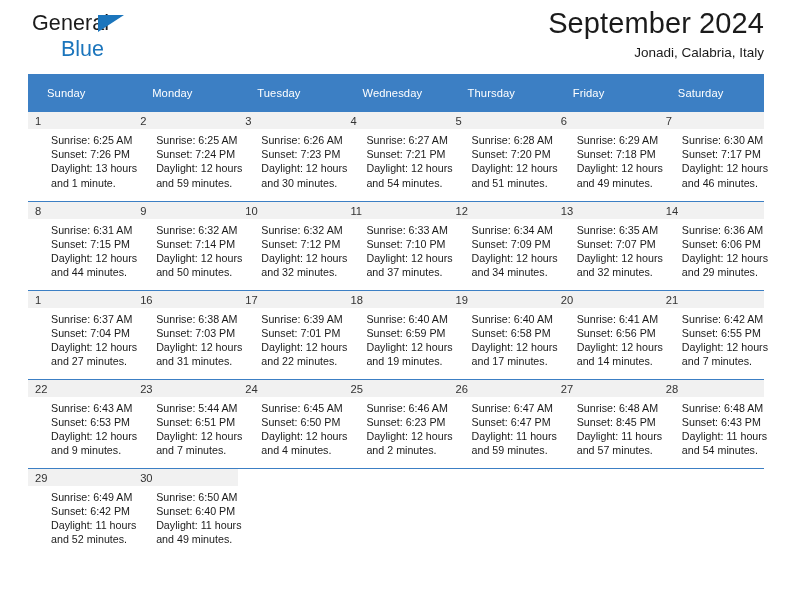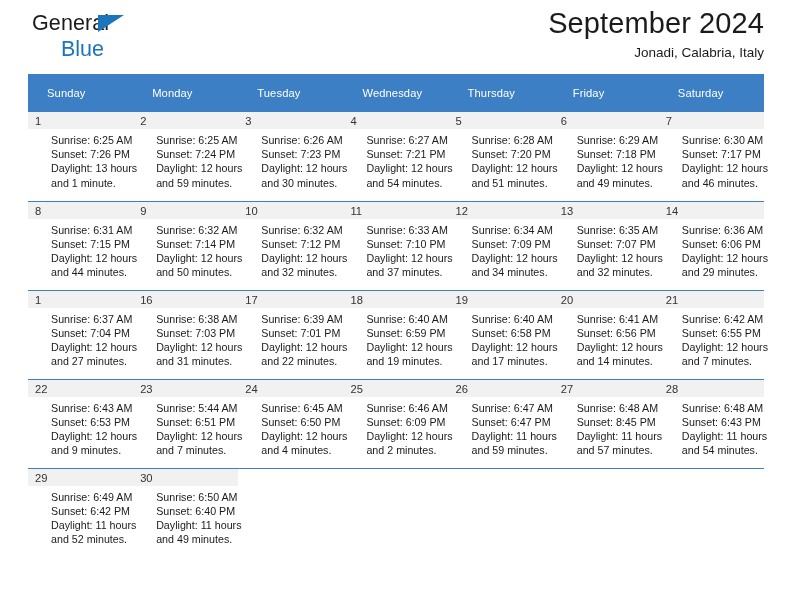--- a/index.html
+++ b/index.html
@@ -392,21 +392,21 @@
               <div>Sunrise: 6:45 AM</div>
               <div>Sunset: 6:50 PM</div>
               <div>Daylight: 12 hours</div>
               <div>and 4 minutes.</div>
             </div>
           </td>
           <td>
             <div class="daynum-band">25</div>
             <div class="lines">
               <div>Sunrise: 6:46 AM</div>
-              <div>Sunset: 6:09 PM</div>
+              <div>Sunset: 6:23 PM</div>
               <div>Daylight: 12 hours</div>
               <div>and 2 minutes.</div>
             </div>
           </td>
           <td>
             <div class="daynum-band">26</div>
             <div class="lines">
               <div>Sunrise: 6:47 AM</div>
               <div>Sunset: 6:47 PM</div>
               <div>Daylight: 11 hours</div>

